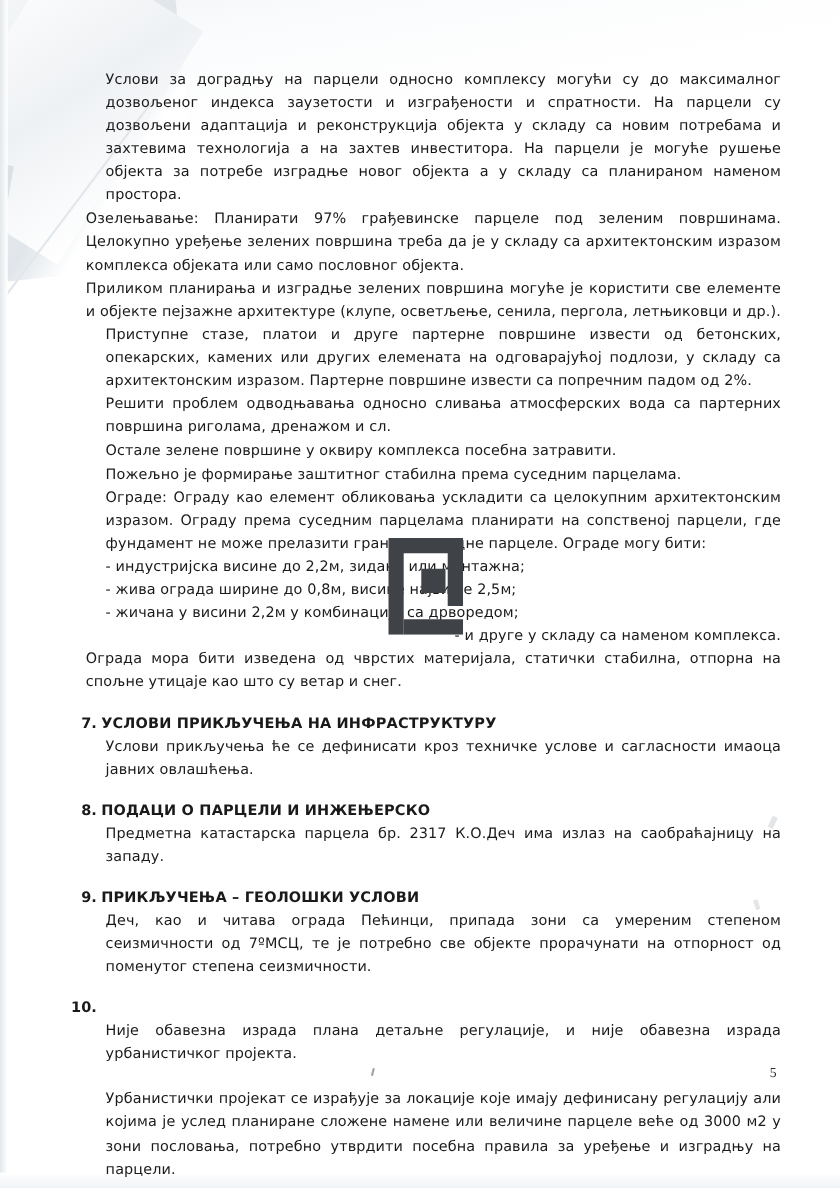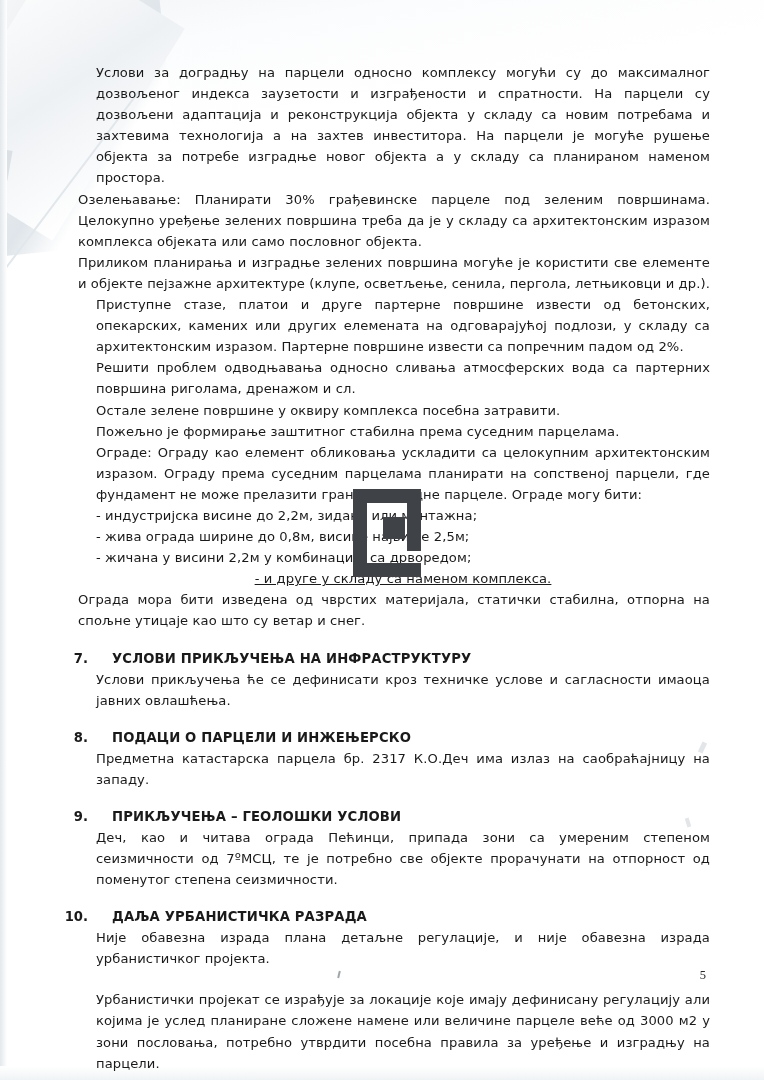--- a/index.html
+++ b/index.html
@@ -101,21 +101,21 @@
   }
   .section .num {
     width: 30px;
     text-align: right;
     font-size: 13.2px;
     font-weight: bold;
     line-height: 21px;
     flex: 0 0 auto;
   }
   .section .title {
-    margin-left: 24px;
+    margin-left: 4px;
     font-size: 13.2px;
     font-weight: bold;
     line-height: 21px;
     letter-spacing: .15px;
   }
   .section-body { margin-top: 0px; }
   .spacer-md { height: 20px; }
 
   
   .stamp {
@@ -163,31 +163,31 @@
   <div class="curl-edge"></div>
   <div class="curl-tip"></div>
   <div class="edge-left"></div>
   <div class="edge-bottom"></div>
   <div class="faint-speck" style="left:700px;top:742px;width:5px;height:11px;transform:rotate(25deg);"></div>
   <div class="faint-speck" style="left:686px;top:818px;width:4px;height:9px;transform:rotate(-18deg);"></div>
 
   <div class="content">
 
     <p class="para">Услови за доградњу на парцели односно комплексу могући су до максималног дозвољеног индекса заузетости и изграђености и спратности. На парцели су дозвољени адаптација и реконструкција објекта у складу са новим потребама и захтевима технологија а на захтев инвеститора. На парцели је могуће рушење објекта за потребе изградње новог објекта а у складу са планираном наменом простора.</p>
-    <p class="para hang">Озелењавање: Планирати 30% грађевинске парцеле под зеленим површинама. Целокупно уређење зелених површина треба да је у складу са архитектонским изразом комплекса објеката или само пословног објекта.</p>
+    <p class="para hang">Озелењавање: Планирати 97% грађевинске парцеле под зеленим површинама. Целокупно уређење зелених површина треба да је у складу са архитектонским изразом комплекса објеката или само пословног објекта.</p>
     <p class="para hang">Приликом планирања и изградње зелених површина могуће је користити све елементе и објекте пејзажне архитектуре (клупе, осветљење, сенила, пергола, летњиковци и др.).</p>
     <p class="para">Приступне стазе, платои и друге партерне површине извести од бетонских, опекарских, камених или других елемената на одговарајућој подлози, у складу са архитектонским изразом. Партерне површине извести са попречним падом од 2%.</p>
     <p class="para">Решити проблем одводњавања односно сливања атмосферских вода са партерних површина риголама, дренажом и сл.</p>
     <p class="para">Остале зелене површине у оквиру комплекса посебна затравити.</p>
     <p class="para">Пожељно је формирање заштитног стабилна према суседним парцелама.</p>
     <p class="para">Ограде: Ограду као елемент обликовања ускладити са целокупним архитектонским изразом. Ограду према суседним парцелама планирати на сопственој парцели, где фундамент не може прелазити границу суседне парцеле. Ограде могу бити:</p>
     <p class="para" style="text-align:left;">- индустријска висине до 2,2м, зидана или монтажна;</p>
     <p class="para" style="text-align:left;">- жива ограда ширине до 0,8м, висине највише 2,5м;</p>
     <p class="para" style="text-align:left;">- жичана у висини 2,2м у комбинацији са дрворедом;</p>
-    <p class="para" style="text-align:center;text-decoration:underline;">- и друге у складу са наменом комплекса.</p>
+    <p class="para" style="text-align:right;">- и друге у складу са наменом комплекса.</p>
     <p class="para hang">Ограда мора бити изведена од чврстих материјала, статички стабилна, отпорна на спољне утицаје као што су ветар и снег.</p>
 
     <div class="section">
       <div class="num">7.</div>
       <div class="title">УСЛОВИ ПРИКЉУЧЕЊА НА ИНФРАСТРУКТУРУ</div>
     </div>
     <div class="section-body">
       <p class="para">Услови прикључења ће се дефинисати кроз техничке услове и сагласности имаоца јавних овлашћења.</p>
     </div>
 
@@ -202,21 +202,20 @@
     <div class="section">
       <div class="num">9.</div>
       <div class="title">ПРИКЉУЧЕЊА – ГЕОЛОШКИ УСЛОВИ</div>
     </div>
     <div class="section-body">
       <p class="para">Деч, као и читава ограда Пећинци, припада зони са умереним степеном сеизмичности од 7ºМСЦ, те је потребно све објекте прорачунати на отпорност од поменутог степена сеизмичности.</p>
     </div>
 
     <div class="section">
       <div class="num">10.</div>
-      <div class="title">ДАЉА УРБАНИСТИЧКА РАЗРАДА</div>
     </div>
     <div class="section-body">
       <p class="para">Није обавезна израда плана детаљне регулације, и није обавезна израда урбанистичког пројекта.</p>
       <div class="spacer-md"></div>
       <p class="para">Урбанистички пројекат се израђује за локације које имају дефинисану регулацију али којима је услед планиране сложене намене или величине парцеле веће од 3000 м2 у зони пословања, потребно утврдити посебна правила за уређење и изградњу на парцели.</p>
     </div>
 
   </div>
 
   <div class="stamp">

